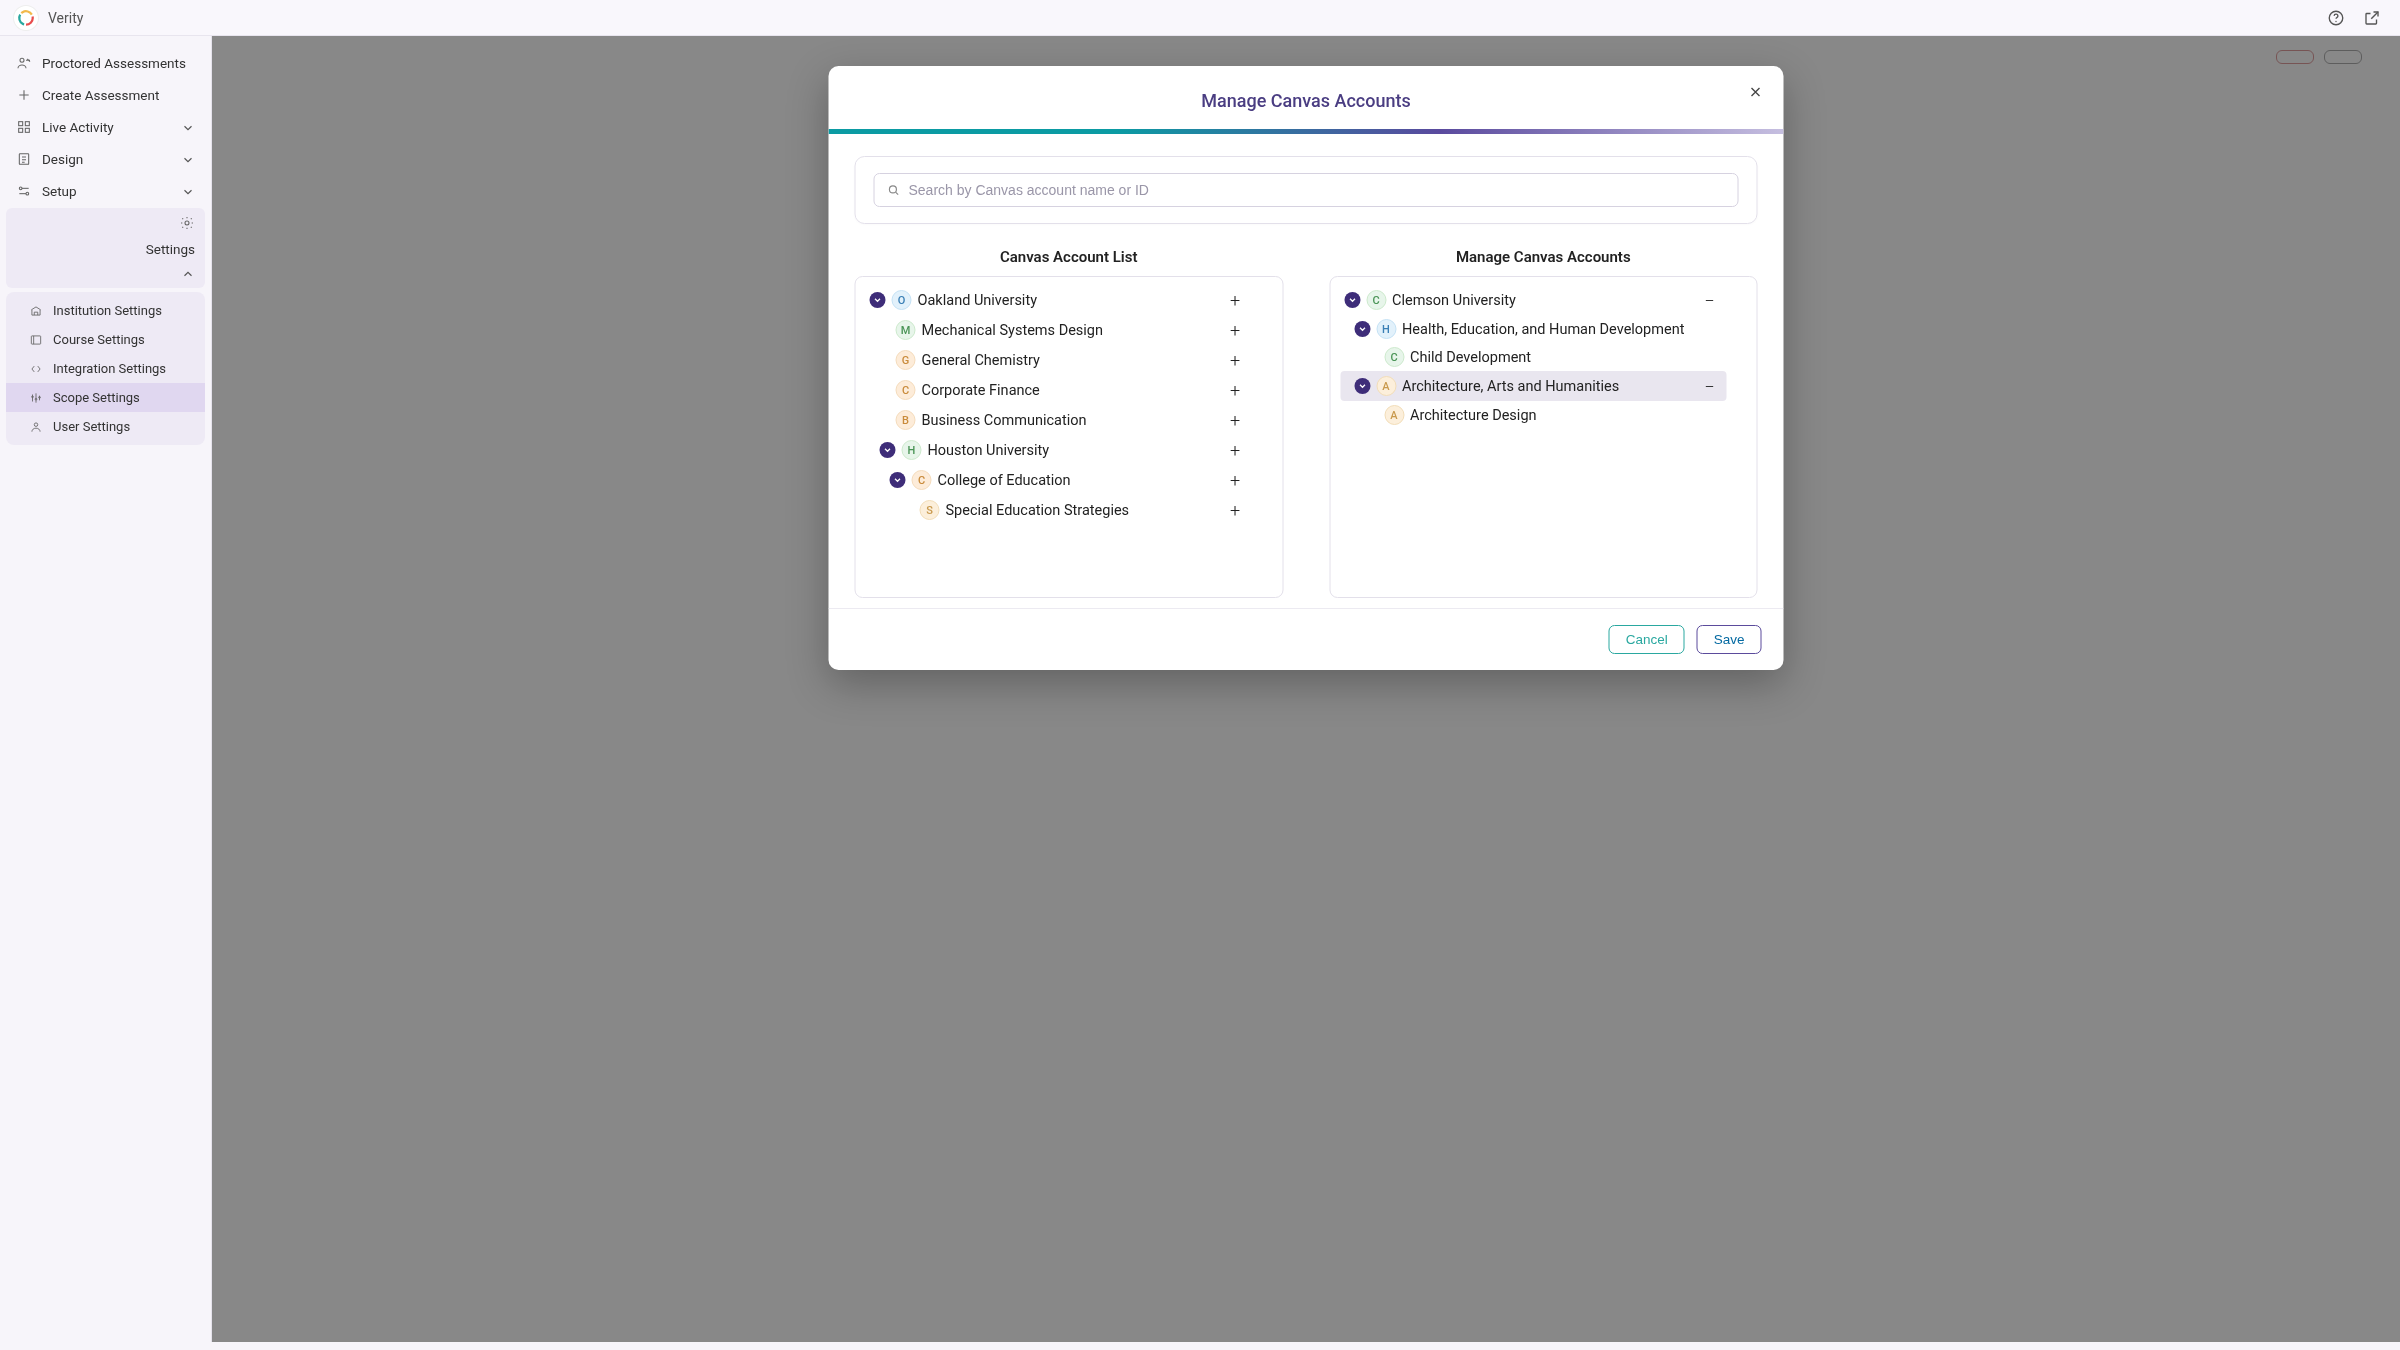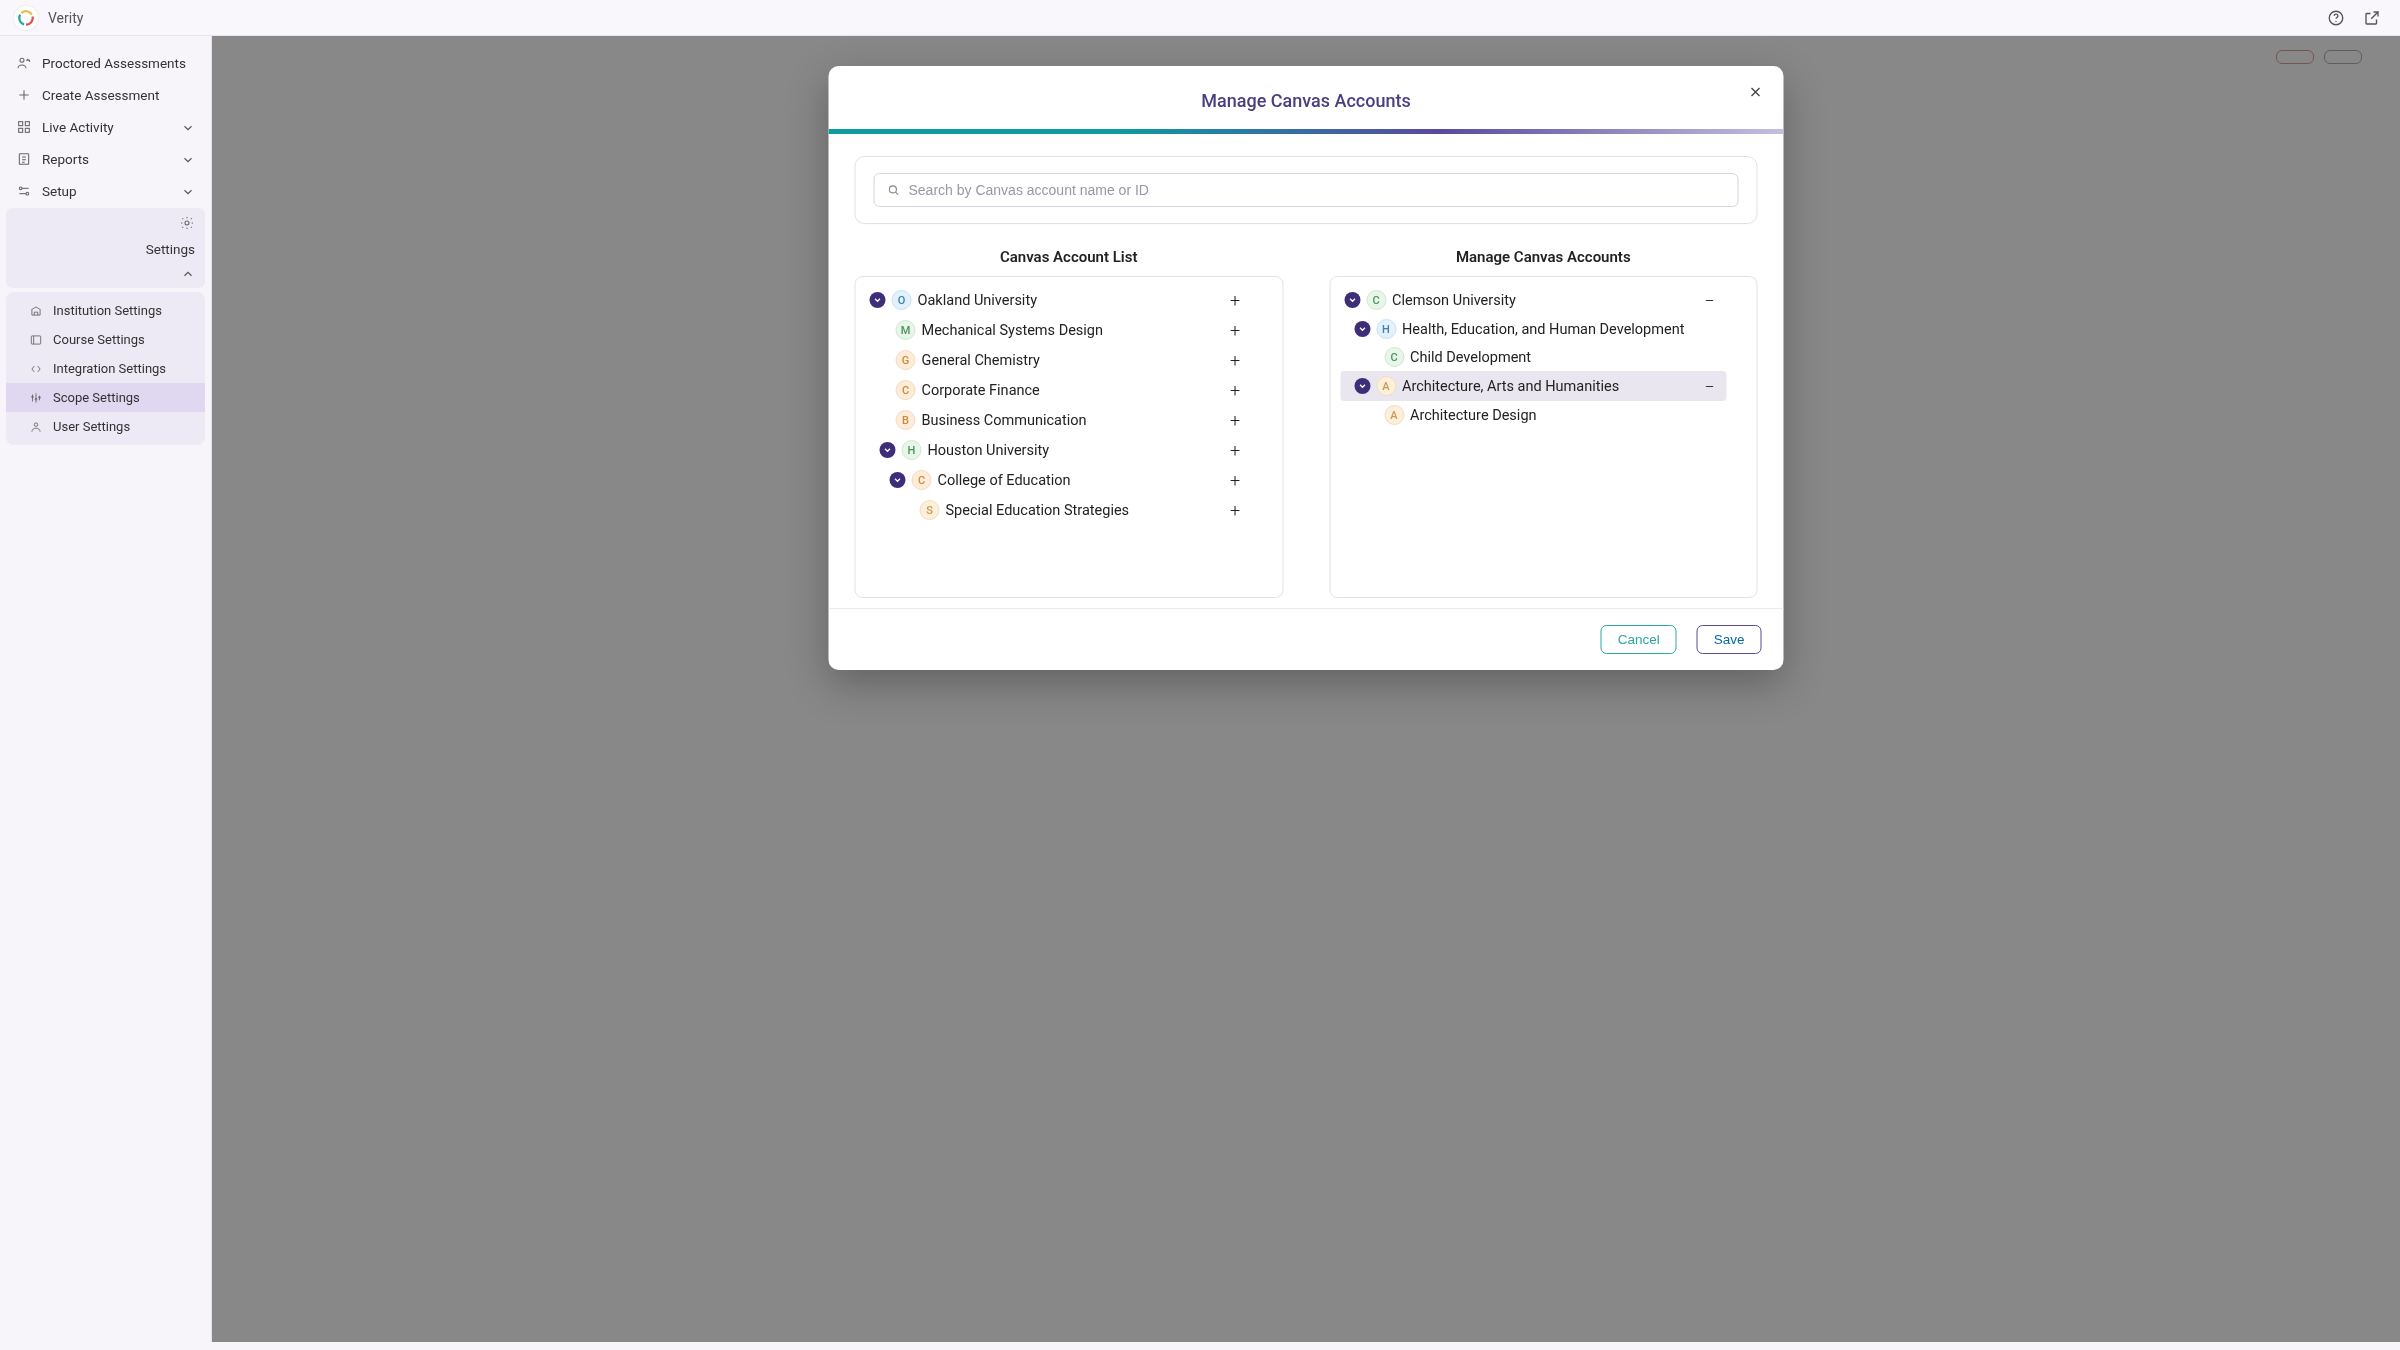--- a/index.html
+++ b/index.html
@@ -199,21 +199,21 @@
     font-size:14.5px; color:#333;
   }
   .sync-btn{
     border:1px solid #6a5aad; color:#5e4ea1; background:#fff;
     border-radius:6px; padding:5px 12px; font-size:13px; cursor:pointer;
   }
 
   .modal-foot{
     border-top:1px solid #eceaf1;
     padding: 16px 22px;
-    display:flex; justify-content:flex-end; gap:20px;
+    display:flex; justify-content:flex-end; gap:12px;
   }
   .btn{
     border-radius:6px; padding:6px 16px; font-size:13.5px; cursor:pointer;
     background:#fff;
   }
   .btn-cancel{ border:1px solid #2aa8a0; color:#2aa8a0;}
   .btn-save{ border:1px solid #5b4b9c; color:#0369a1;}
 </style>
 </head>
 <body>
@@ -285,21 +285,21 @@
           </svg></span>
     </div>
 
     <div class="side-item">
       <span class="side-icn">
           <svg viewBox="0 0 24 24" width="16" height="16" fill="none" stroke="currentColor" stroke-width="1.6">
             <rect x="5" y="4" width="14" height="16" rx="1"></rect>
             <path d="M9 9h6M9 13h6M9 17h4"></path>
           </svg>
         </span>
-      <span class="side-label">Reports</span>
+      <span class="side-label">Design</span>
       <span class="side-chev"><svg viewBox="0 0 24 24" width="14" height="14" fill="none" stroke="currentColor" stroke-width="2">
             <path d="M6 9l6 6 6-6"></path>
           </svg></span>
     </div>
 
     <div class="side-item">
       <span class="side-icn">
           <svg viewBox="0 0 24 24" width="16" height="16" fill="none" stroke="currentColor" stroke-width="1.6">
             <circle cx="7" cy="8" r="2"></circle>
             <path d="M9 8h10"></path>

